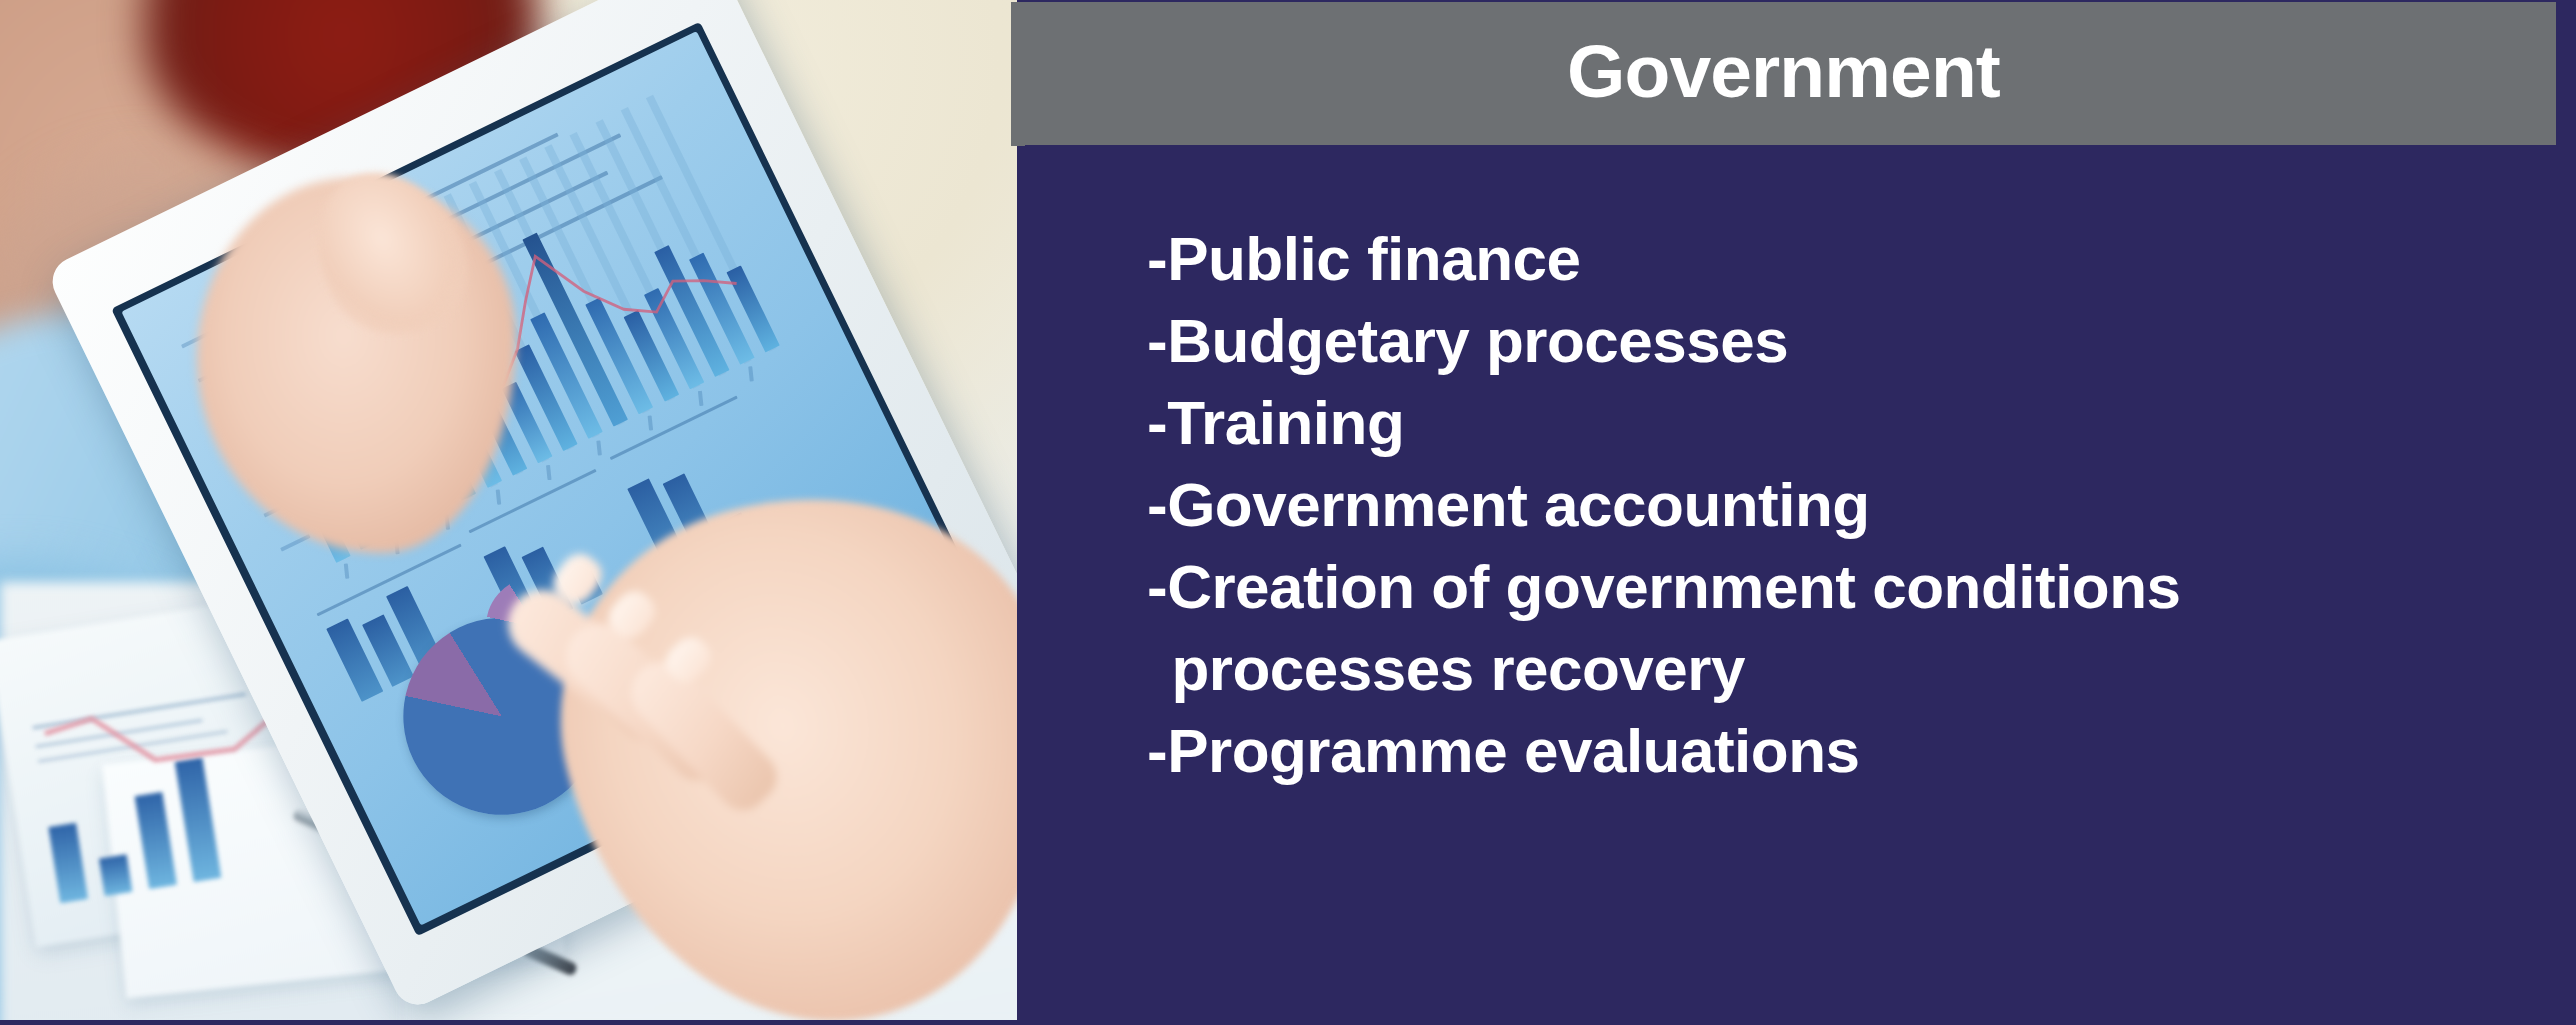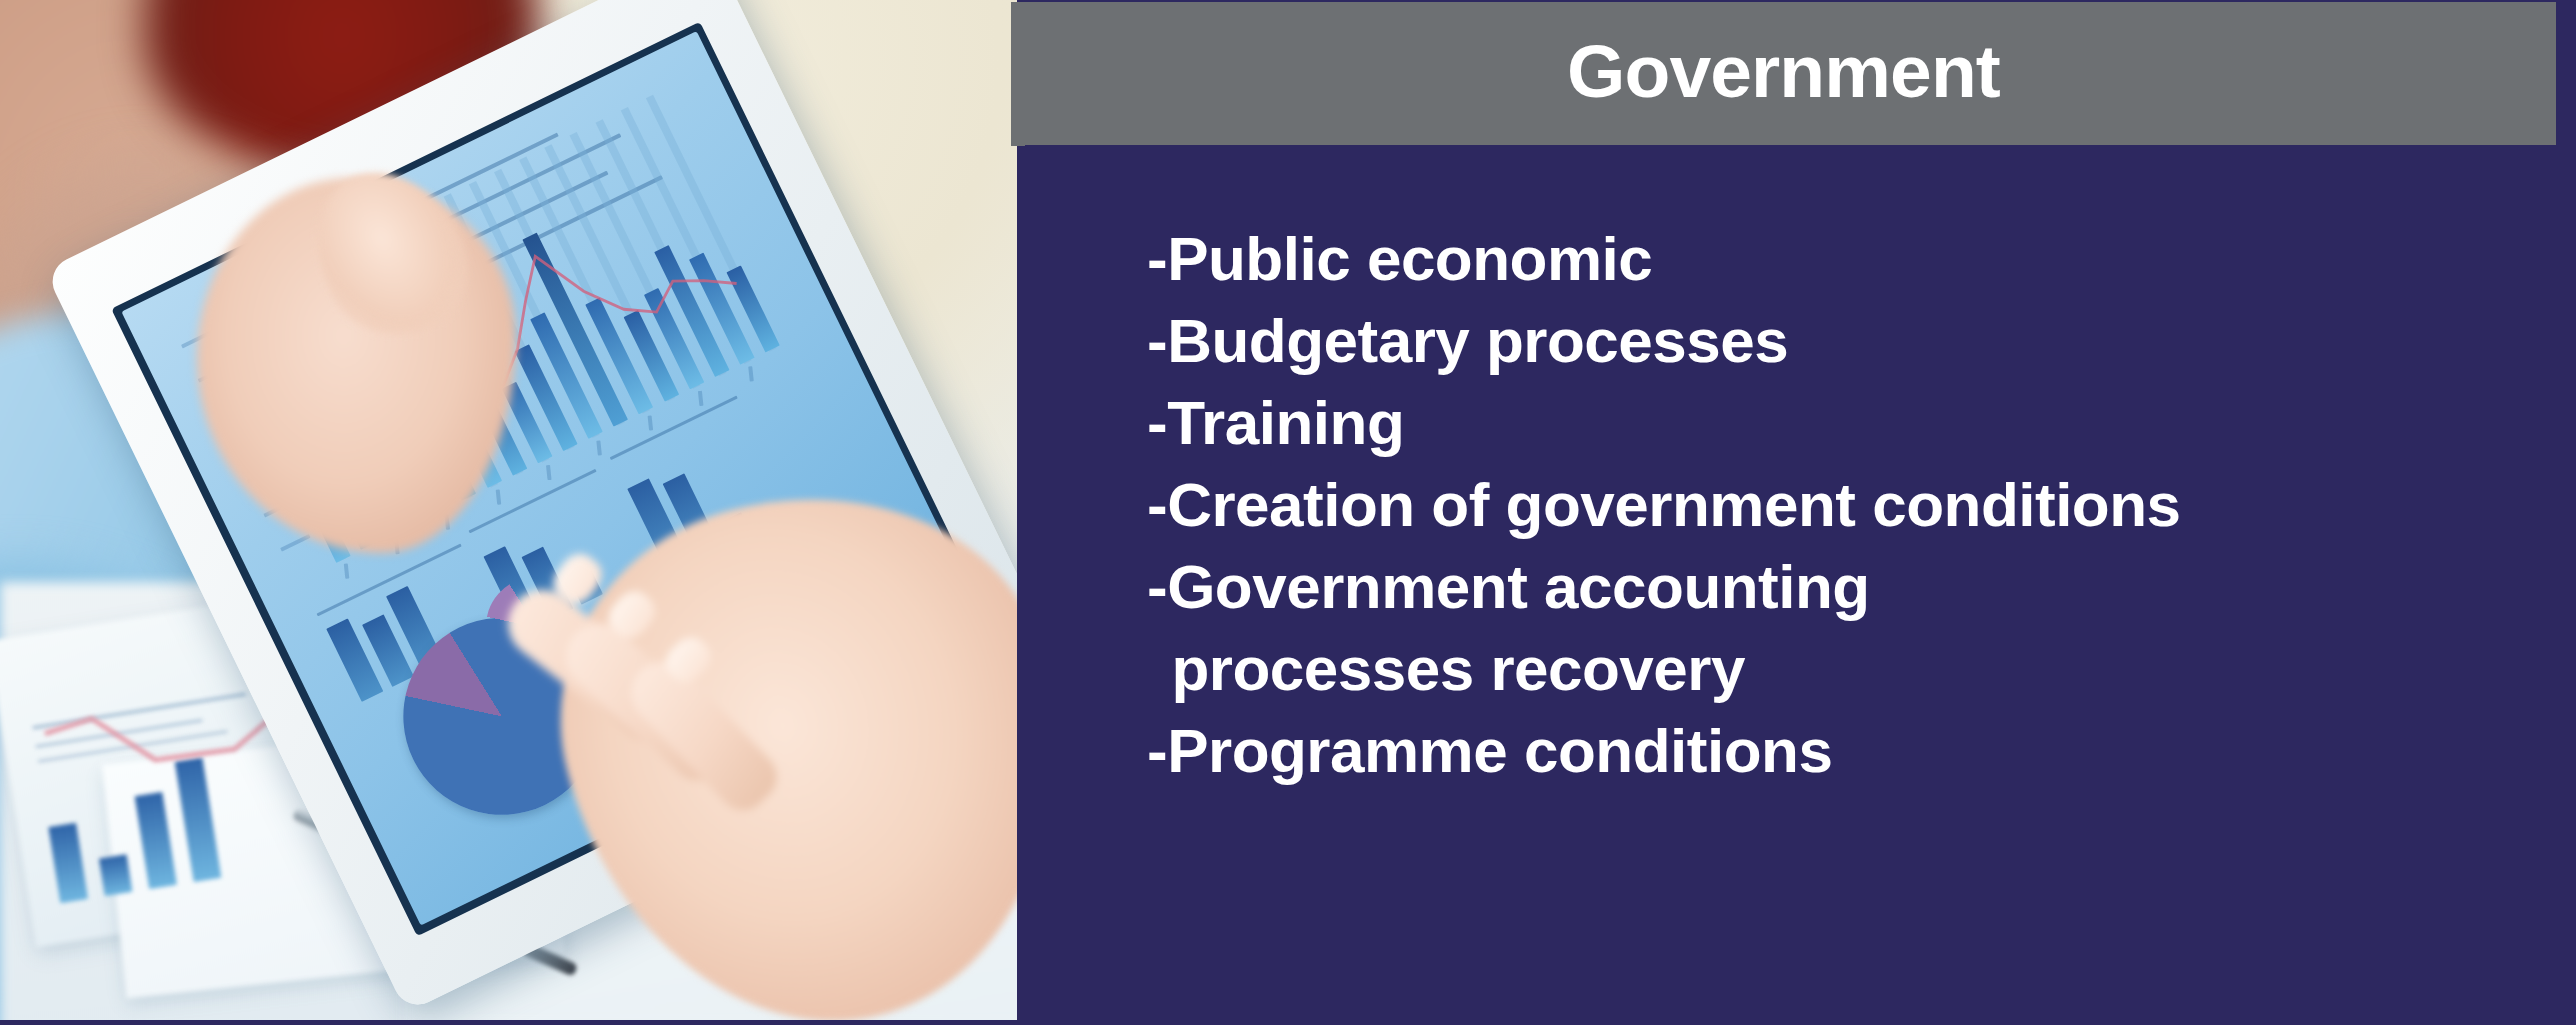--- a/index.html
+++ b/index.html
@@ -400,24 +400,24 @@
       <div class="nail" style="left:122px; top:116px; width:45px; height:38px; transform:rotate(-30deg);"></div>
     </div>
   </div>
 
   <div id="header-band">
     <div id="page-title">Government</div>
   </div>
 
   <div id="content-panel">
     <ul id="bullet-list">
-        <li>-Public economic</li>
+        <li>-Public finance</li>
         <li>-Budgetary processes</li>
         <li>-Training</li>
+        <li>-Government accounting</li>
         <li>-Creation of government conditions</li>
-        <li>-Government accounting</li>
         <li class="indent">processes recovery</li>
-        <li>-Programme conditions</li>
+        <li>-Programme evaluations</li>
       </ul>
   </div>
 
 </div>
 
 
 </body></html>

